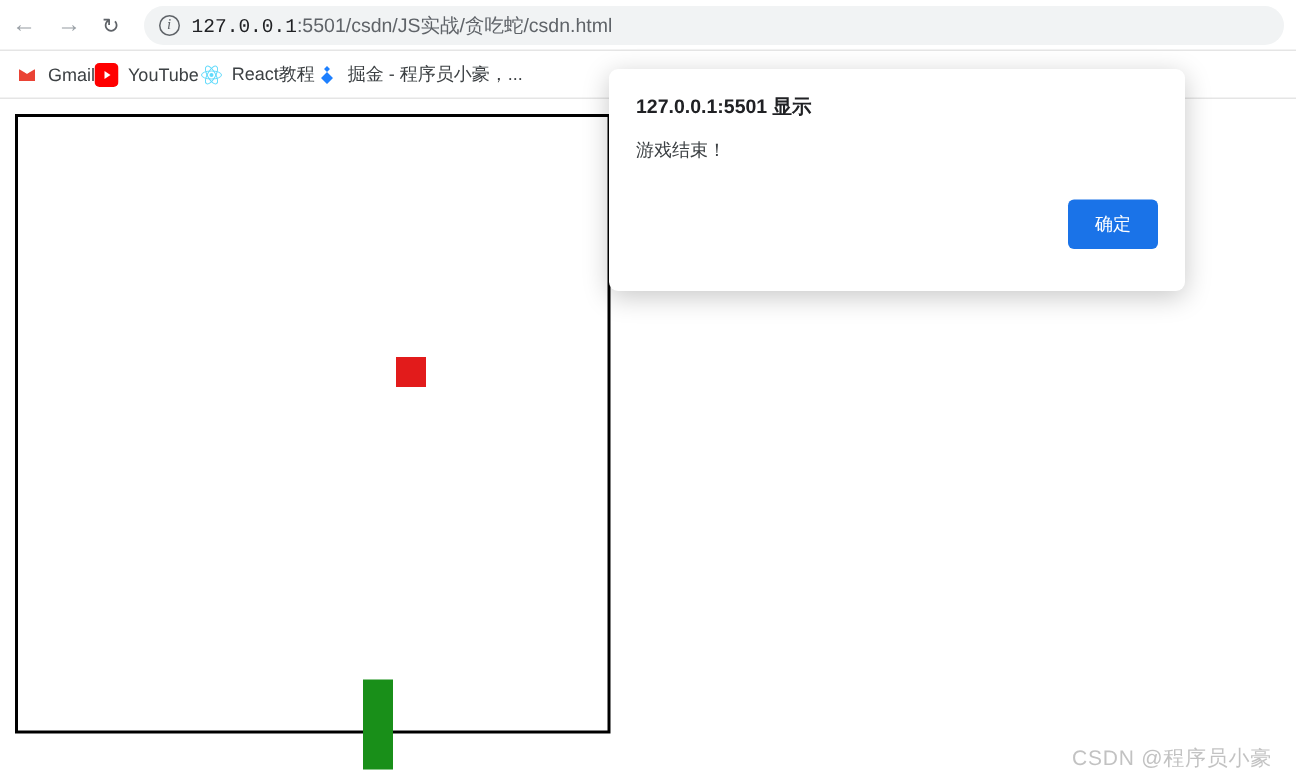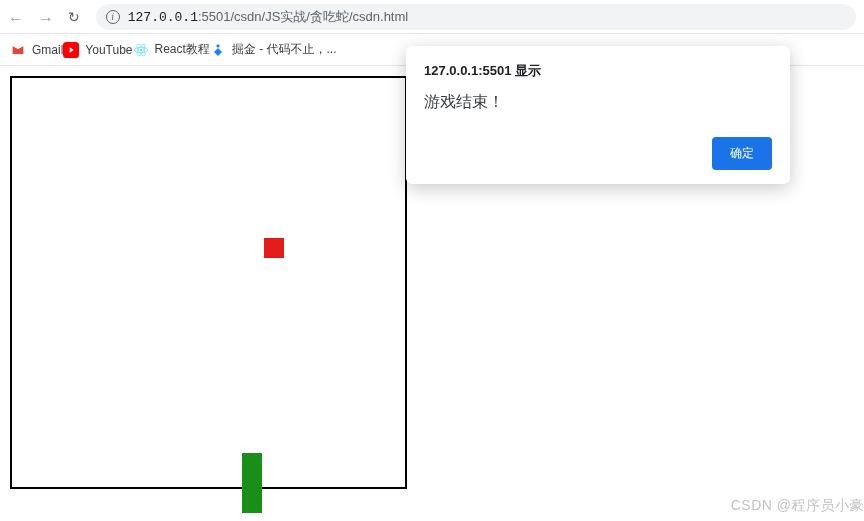--- a/index.html
+++ b/index.html
@@ -77,39 +77,39 @@
       background: #198f19;
     }
     .alert-dialog {
       position: absolute;
       top: 46px;
       left: 406px;
       width: 384px;
       background: #fff;
       border-radius: 6px;
       box-shadow: 0 4px 18px rgba(0,0,0,0.22);
-      padding: 16px 18px 14px 18px;
+      padding: 16px 18px 28px 18px;
       font-size: 12px;
       color: #3c4043;
     }
     .alert-title { font-weight: 600; font-size: 13px; color: #202124; margin-bottom: 12px; }
-    .alert-message { font-size: 16px; color: #3c4043; margin-bottom: 24px; }
+    .alert-message { font-size: 12px; color: #3c4043; margin-bottom: 24px; }
     .alert-actions { display: flex; justify-content: flex-end; align-items: center; }
     .alert-button {
       background: #1a73e8;
       color: #fff;
       border: none;
       border-radius: 4px;
       padding: 8px 18px;
       font-size: 12px;
       cursor: pointer;
     }
     .watermark {
       position: absolute;
-      right: 0;
+      right: 16px;
       bottom: 6px;
       font-size: 14px;
       color: rgba(120,120,120,0.45);
       font-family: sans-serif;
       letter-spacing: 0.5px;
     }
   </style>
 </head>
 <body>
 
@@ -157,21 +157,21 @@
         </svg>
     </span>
     <span>React教程</span>
   </div>
   <div class="bookmark">
     <span class="bm-icon juejin-icon">
       <svg viewBox="0 0 24 24">
           <path fill="#1E80FF" d="M12 3l3 3-3 3-3-3z M12 9l6 6-6 6-6-6z"></path>
         </svg>
     </span>
-    <span>掘金 - 代码不止，...</span>
+    <span>掘金 - 程序员小豪，...</span>
   </div>
 </div>
 
 <div class="page-content">
   <div class="game-board">
     <div class="food" style="left:252px; top:160px;"></div>
     <div class="snake-segment" style="left:230px; top:375px; height:60px;"></div>
   </div>
 </div>
 

